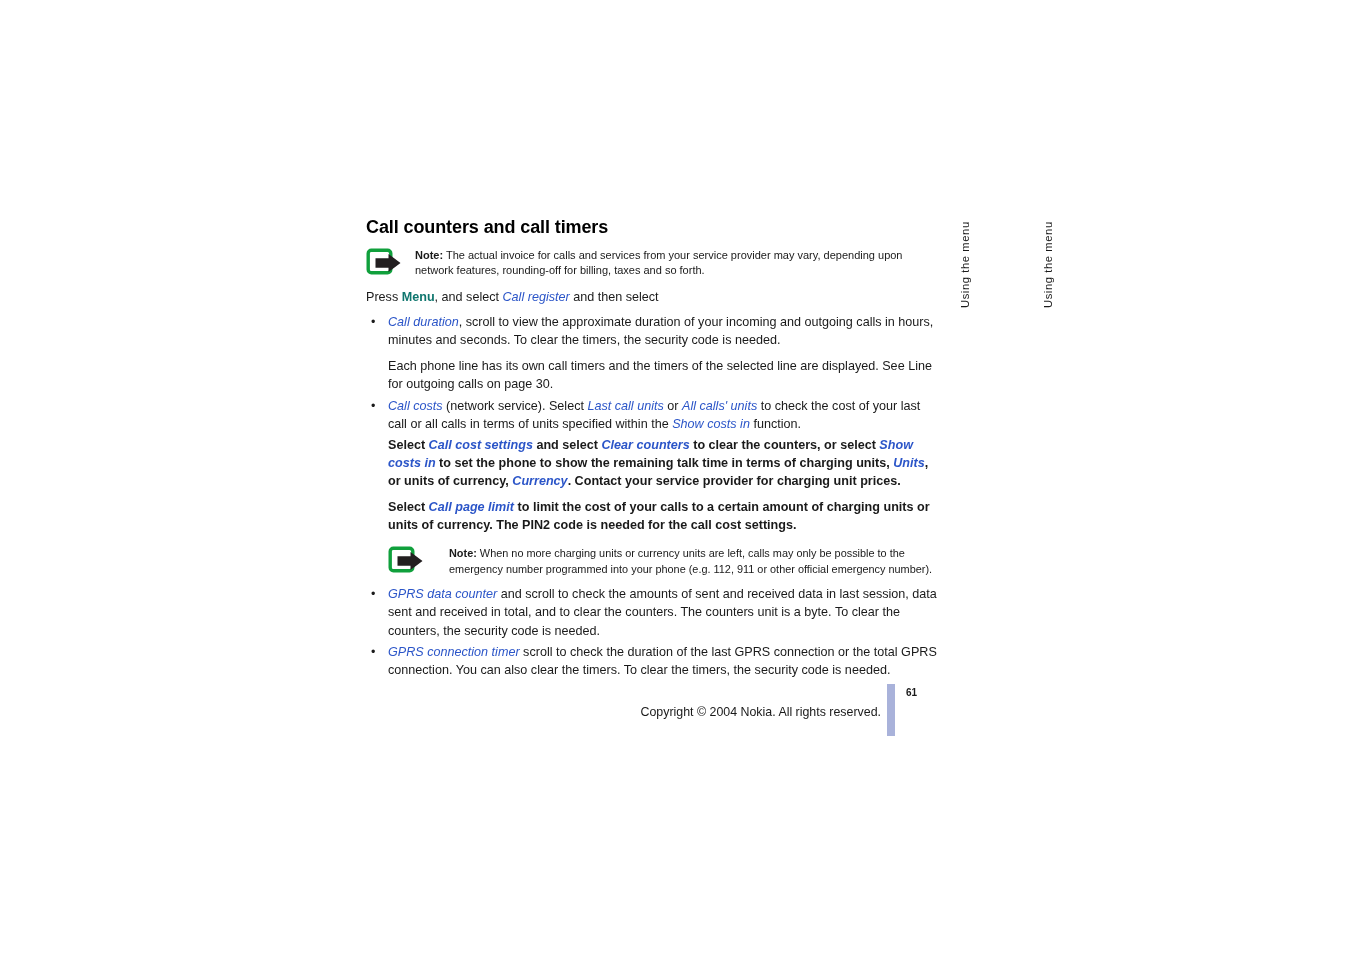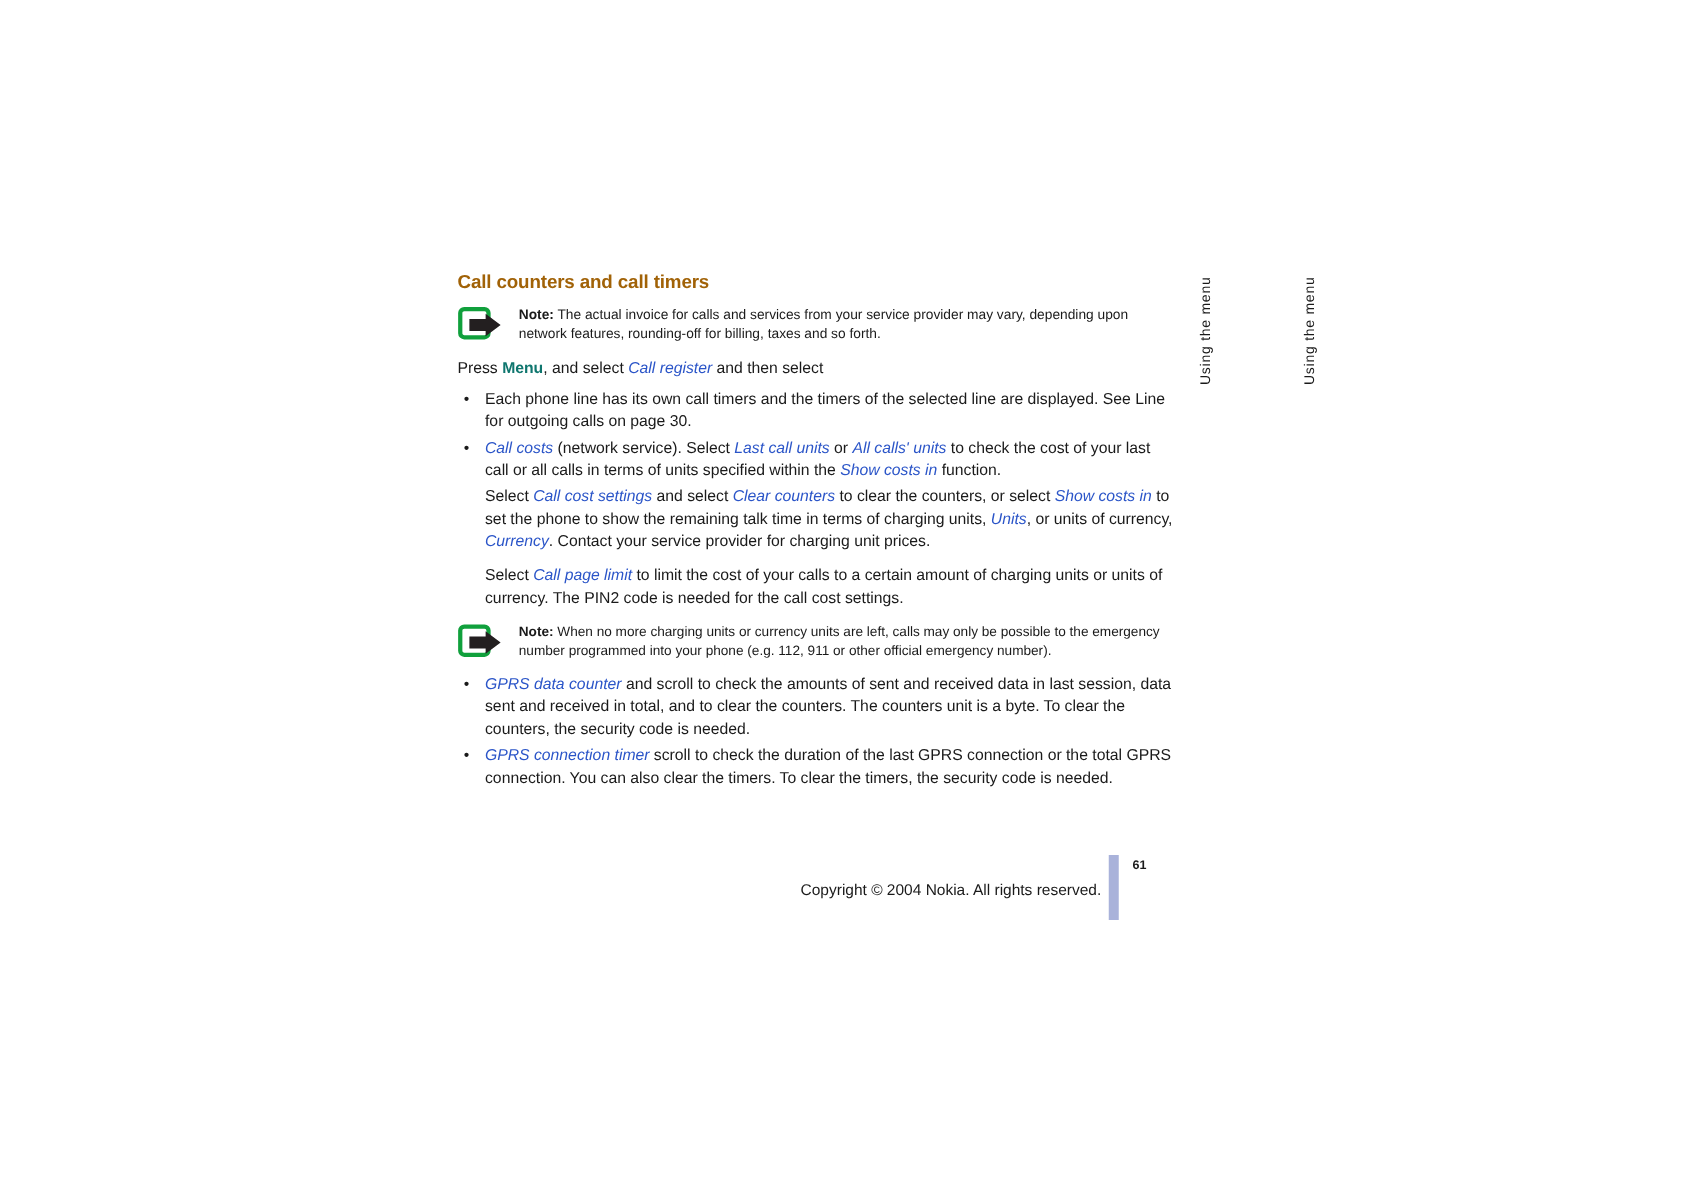--- a/index.html
+++ b/index.html
@@ -25,37 +25,39 @@
 
   
   .content {
     position: absolute;
     left: 366px;
     top: 218px;
     width: 572px;
   }
 
   .heading {
-    color: #a16207;
-    font-size: 15px;
+    color: #000000;
+    font-size: 18px;
     font-weight: bold;
     letter-spacing: -0.1px;
     margin: 0 0 9px 0;
     line-height: 1.1;
   }
 
   
   .note {
     display: flex;
     align-items: flex-start;
     margin: 0 0 9px 0;
   }
   .note.indented {
+    margin-left: 22px;
     margin-top: 11px;
     margin-bottom: 8px;
+    gap: 12px;
   }
   .note-icon {
     flex: 0 0 auto;
     width: 40px;
     height: 30px;
     position: relative;
     margin-top: 1px;
   }
   .note-icon svg { display: block; }
   .note-text {
@@ -102,20 +104,21 @@
     margin: 0 0 8px 0;
   }
   li.bullet p:last-child { margin-bottom: 0; }
 
   .sub-para {
     margin-left: 22px;
     font-size: 12.6px;
     line-height: 1.44;
     margin-bottom: 8px;
     margin-top: 0;
+    font-weight: bold;
   }
 
   .term {
     color: #2b55c8;
     font-style: italic;
   }
   .uiword {
     color: #0f766e;
     font-weight: bold;
   }
@@ -187,20 +190,21 @@
         <span>The actual invoice for calls and services from your service provider may vary, depending upon network features, rounding-off for billing, taxes and so forth.</span>
       </div>
     </div>
 
     <p class="body"><span>Press </span><span class="uiword">Menu</span><span>, and select </span><span class="term">Call register</span><span> and then select</span></p>
 
     <ul class="bullets">
 
       <li class="bullet">
         <span class="dot">•</span>
+        <p><span class="term">Call duration</span><span>, scroll to view the approximate duration of your incoming and outgoing calls in hours, minutes and seconds. To clear the timers, the security code is needed.</span></p>
         <p>Each phone line has its own call timers and the timers of the selected line are displayed. See Line for outgoing calls on page 30.</p>
       </li>
 
       <li class="bullet">
         <span class="dot">•</span>
         <p><span class="term">Call costs</span><span> (network service). Select </span><span class="term">Last call units</span><span> or </span><span class="term">All calls' units</span><span> to check the cost of your last call or all calls in terms of units specified within the </span><span class="term">Show costs in</span><span> function.</span></p>
       </li>
     </ul>
 
     <p class="sub-para"><span>Select </span><span class="term">Call cost settings</span><span> and select </span><span class="term">Clear counters</span><span> to clear the counters, or select </span><span class="term">Show costs in</span><span> to set the phone to show the remaining talk time in terms of charging units, </span><span class="term">Units</span><span>, or units of currency, </span><span class="term">Currency</span><span>. Contact your service provider for charging unit prices.</span></p>

